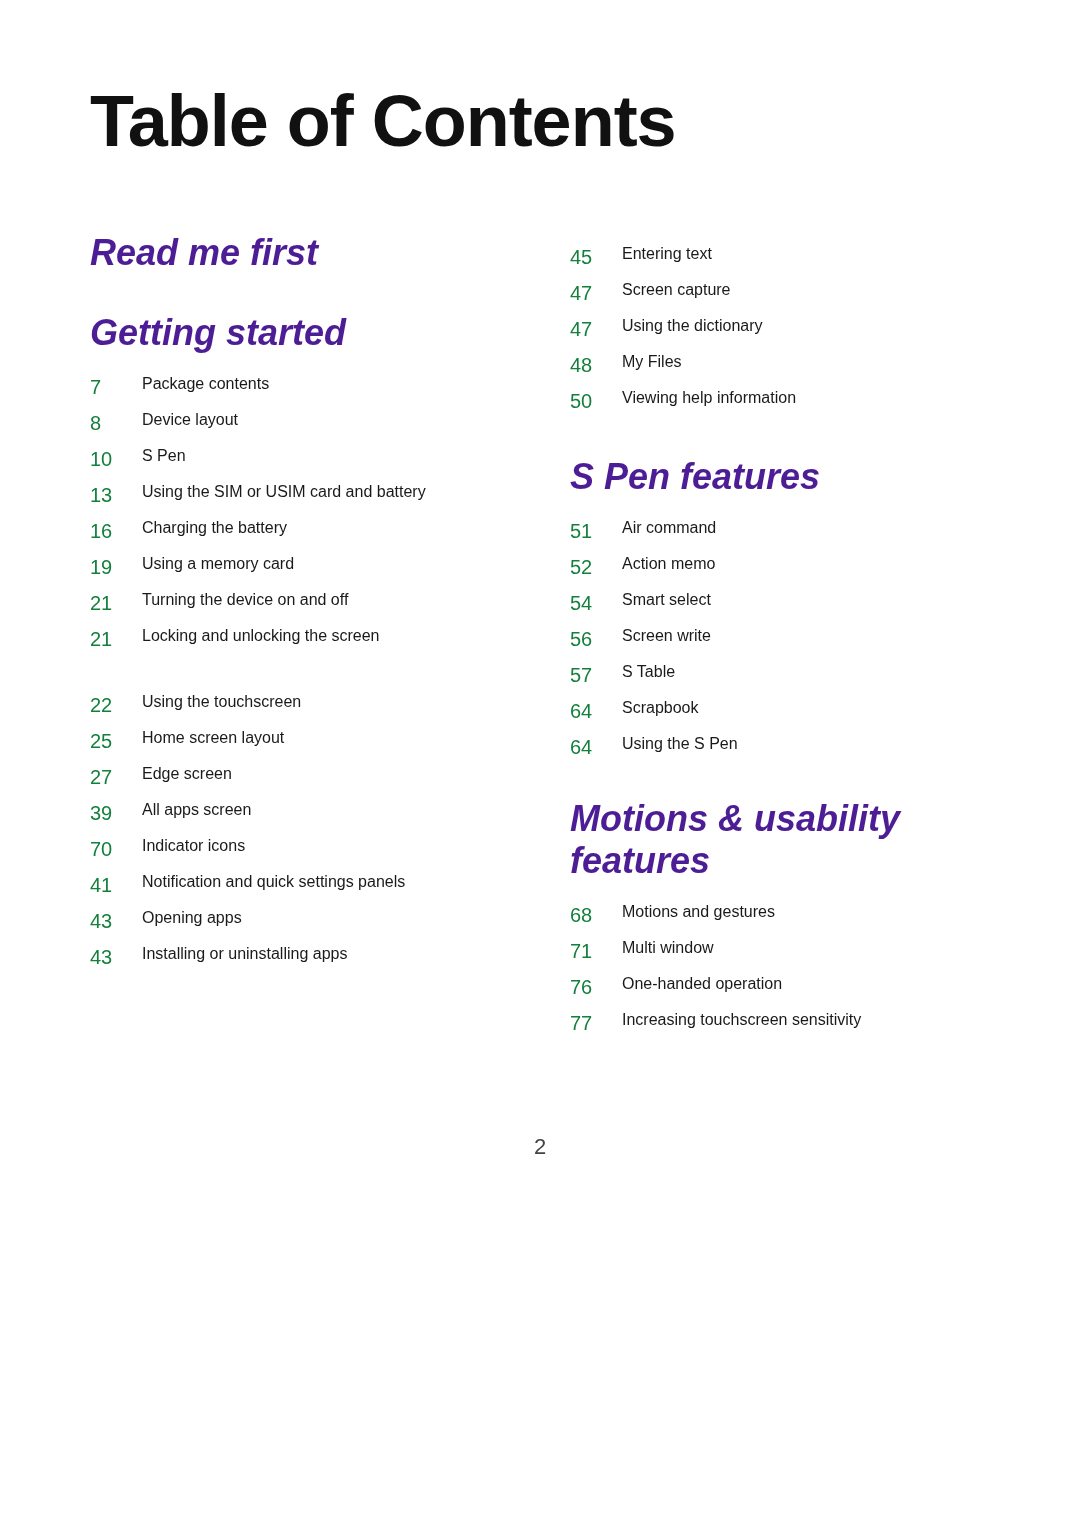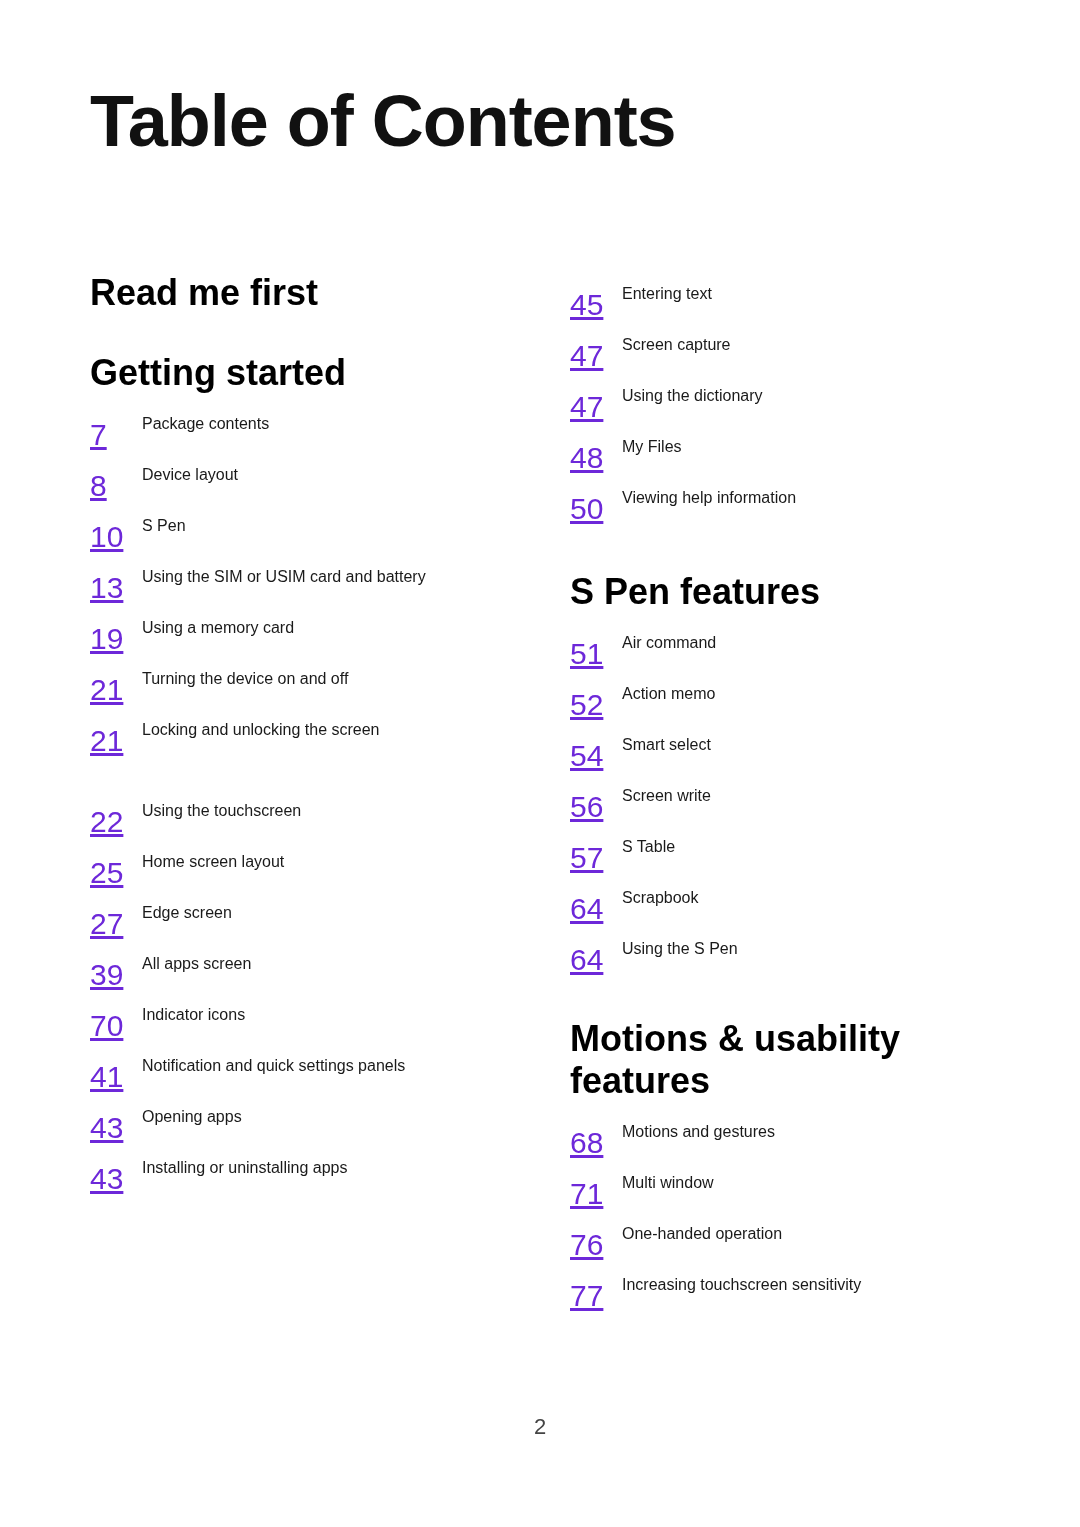--- a/index.html
+++ b/index.html
@@ -14,43 +14,44 @@
       width: 1080px;
       min-height: 1527px;
       padding: 80px 90px 80px 90px;
       color: #1a1a1a;
     }
 
     .page-title {
       font-size: 72px;
       font-weight: 900;
       color: #111111;
-      margin-bottom: 110px;
+      margin-bottom: 70px;
       letter-spacing: -1px;
     }
 
     .two-column {
       display: flex;
       gap: 60px;
     }
 
     .left-column {
       flex: 1;
     }
 
     .right-column {
       flex: 1;
     }
 
     .section-title {
       font-size: 36px;
       font-weight: 700;
-      color: #000000;
+      color: #4c1d95;
       margin-bottom: 18px;
       margin-top: 40px;
+      font-style: italic;
     }
 
     .section-title:first-child {
       margin-top: 0;
     }
 
     .toc-list {
       list-style: none;
       margin-bottom: 36px;
     }
@@ -58,24 +59,23 @@
     .toc-item {
       display: flex;
       align-items: flex-start;
       margin-bottom: 6px;
       font-size: 22px;
       line-height: 1.5;
     }
 
     .toc-page {
       min-width: 52px;
-      color: #6d28d9;
-      font-size: 30px;
+      color: #15803d;
+      font-size: 20px;
       flex-shrink: 0;
-      text-decoration: underline;
     }
 
     .toc-label {
       color: #1a1a1a;
       font-size: 16px;
     }
 
     .page-footer {
       text-align: center;
       margin-top: 60px;
@@ -119,20 +119,24 @@
         </li>
         <li class="toc-item">
           <span class="toc-page">10</span>
           <span class="toc-label">S Pen</span>
         </li>
         <li class="toc-item">
           <span class="toc-page">13</span>
           <span class="toc-label">Using the SIM or USIM card and battery</span>
         </li>
         <li class="toc-item">
+          <span class="toc-page">16</span>
+          <span class="toc-label">Charging the battery</span>
+        </li>
+        <li class="toc-item">
           <span class="toc-page">19</span>
           <span class="toc-label">Using a memory card</span>
         </li>
         <li class="toc-item">
           <span class="toc-page">21</span>
           <span class="toc-label">Turning the device on and off</span>
         </li>
         <li class="toc-item">
           <span class="toc-page">21</span>
           <span class="toc-label">Locking and unlocking the screen</span>

